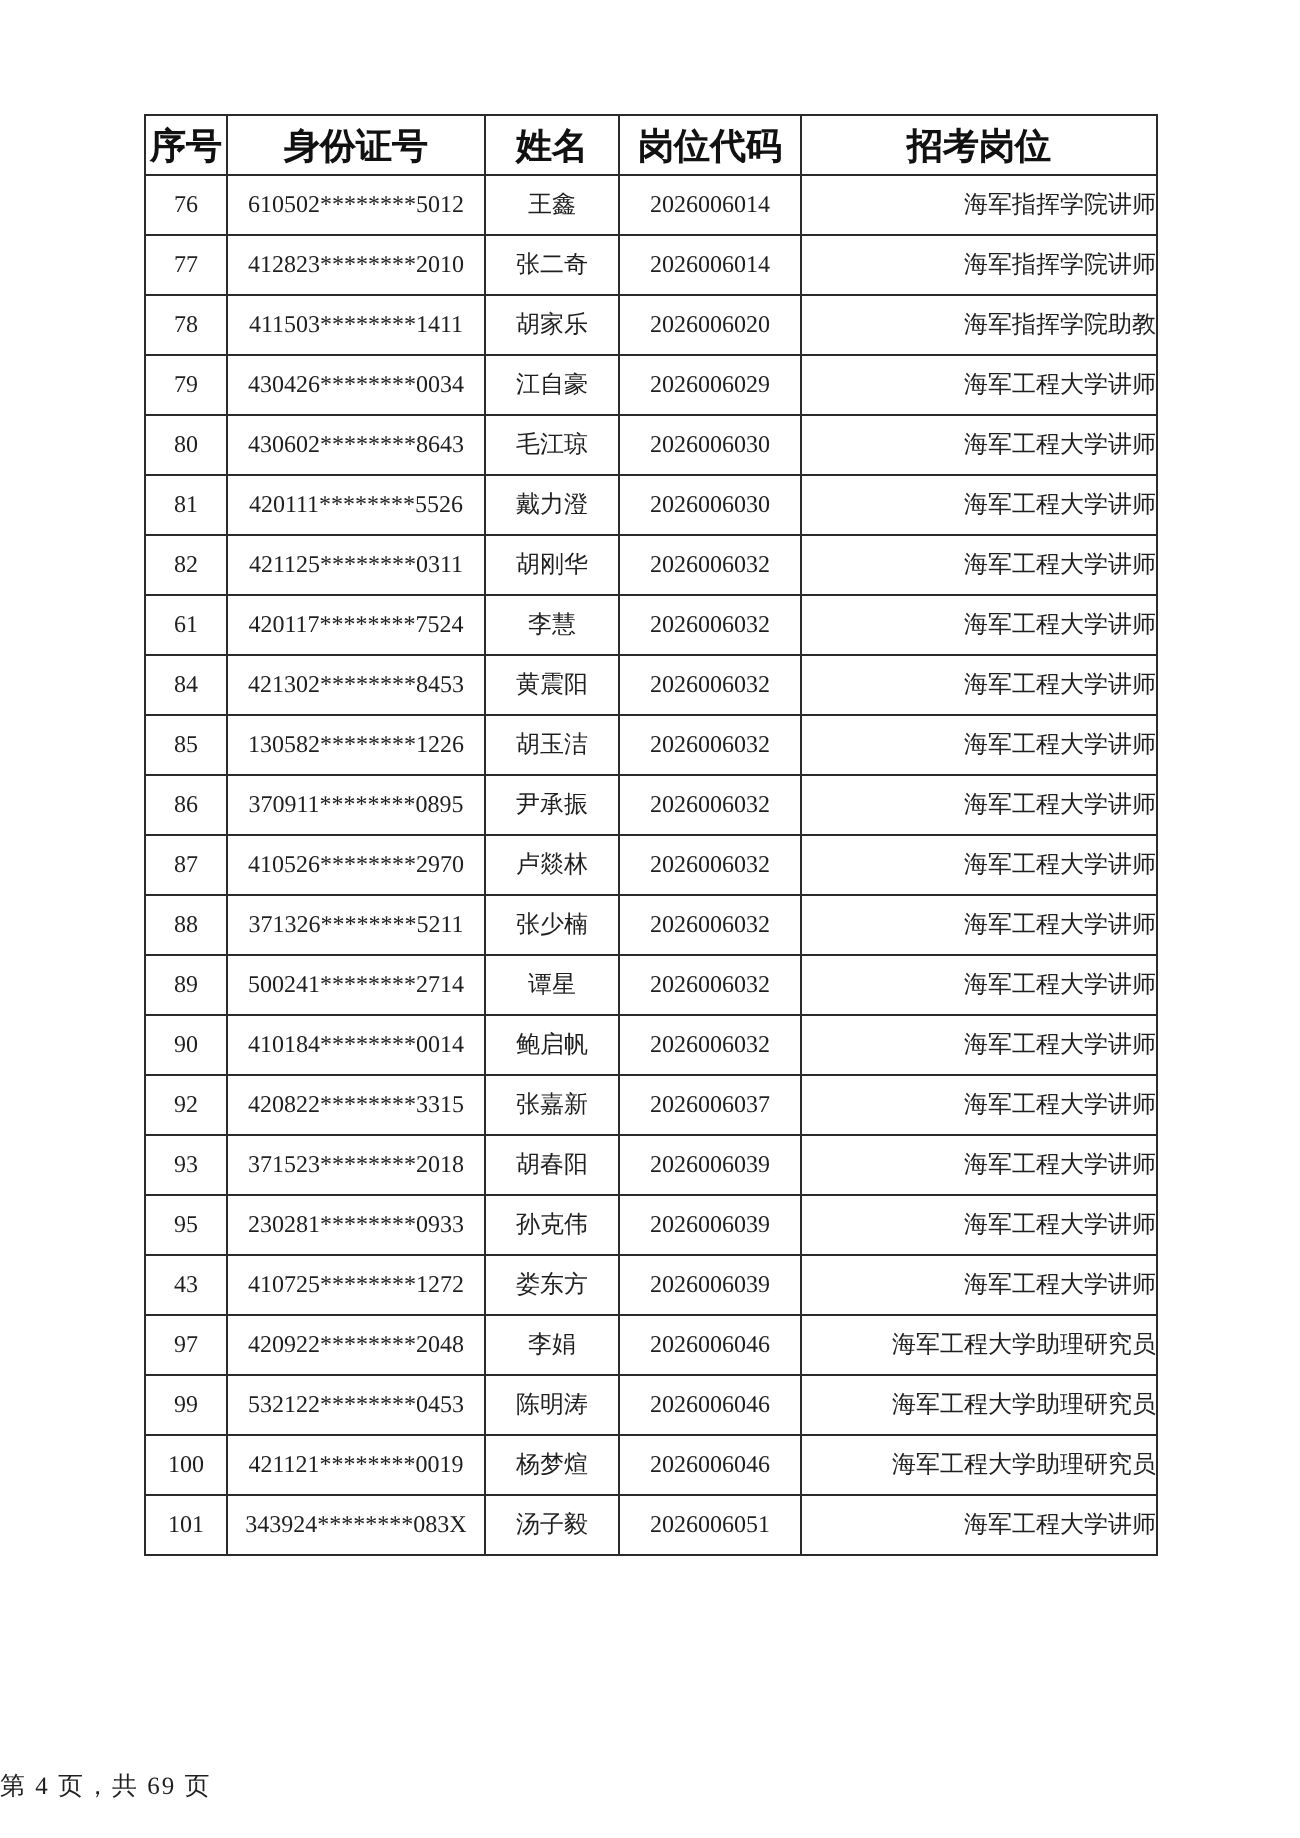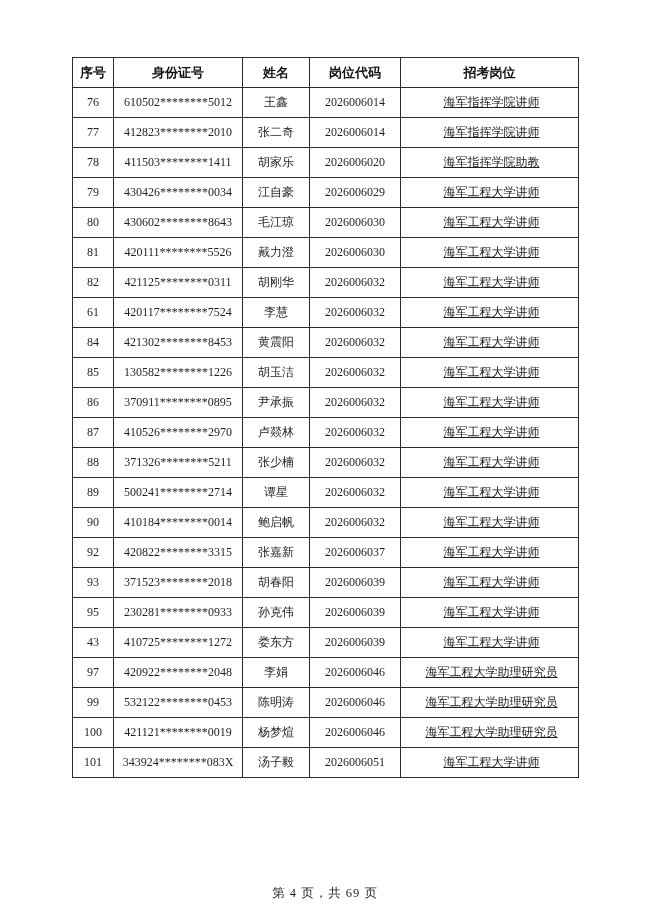--- a/index.html
+++ b/index.html
@@ -28,40 +28,39 @@
     border: 1px solid #2b2b2b;
     height: 30px;
     text-align: center;
     vertical-align: middle;
     color: #1f1f1f;
     font-size: 12px;
     overflow: hidden;
     white-space: nowrap;
   }
   table.roster th {
-    font-size: 13px;
+    font-size: 18px;
     font-weight: bold;
     color: #111111;
   }
   table.roster td.job-col {
-    text-align: center;
+    text-align: right;
     padding-left: 4px;
-    text-decoration: underline;
   }
   col.c-serial { width: 41px; }
   col.c-id     { width: 129px; }
   col.c-name   { width: 67px; }
   col.c-code   { width: 91px; }
   col.c-job    { width: 178px; }
   .footer {
     position: absolute;
     left: 0;
     top: 885px;
     width: 650px;
-    text-align: center;
+    text-align: left;
     font-size: 12.5px;
     color: #1f1f1f;
     letter-spacing: 1px;
   }
 </style>
 </head>
 <body>
 
 <div class="page">
 

